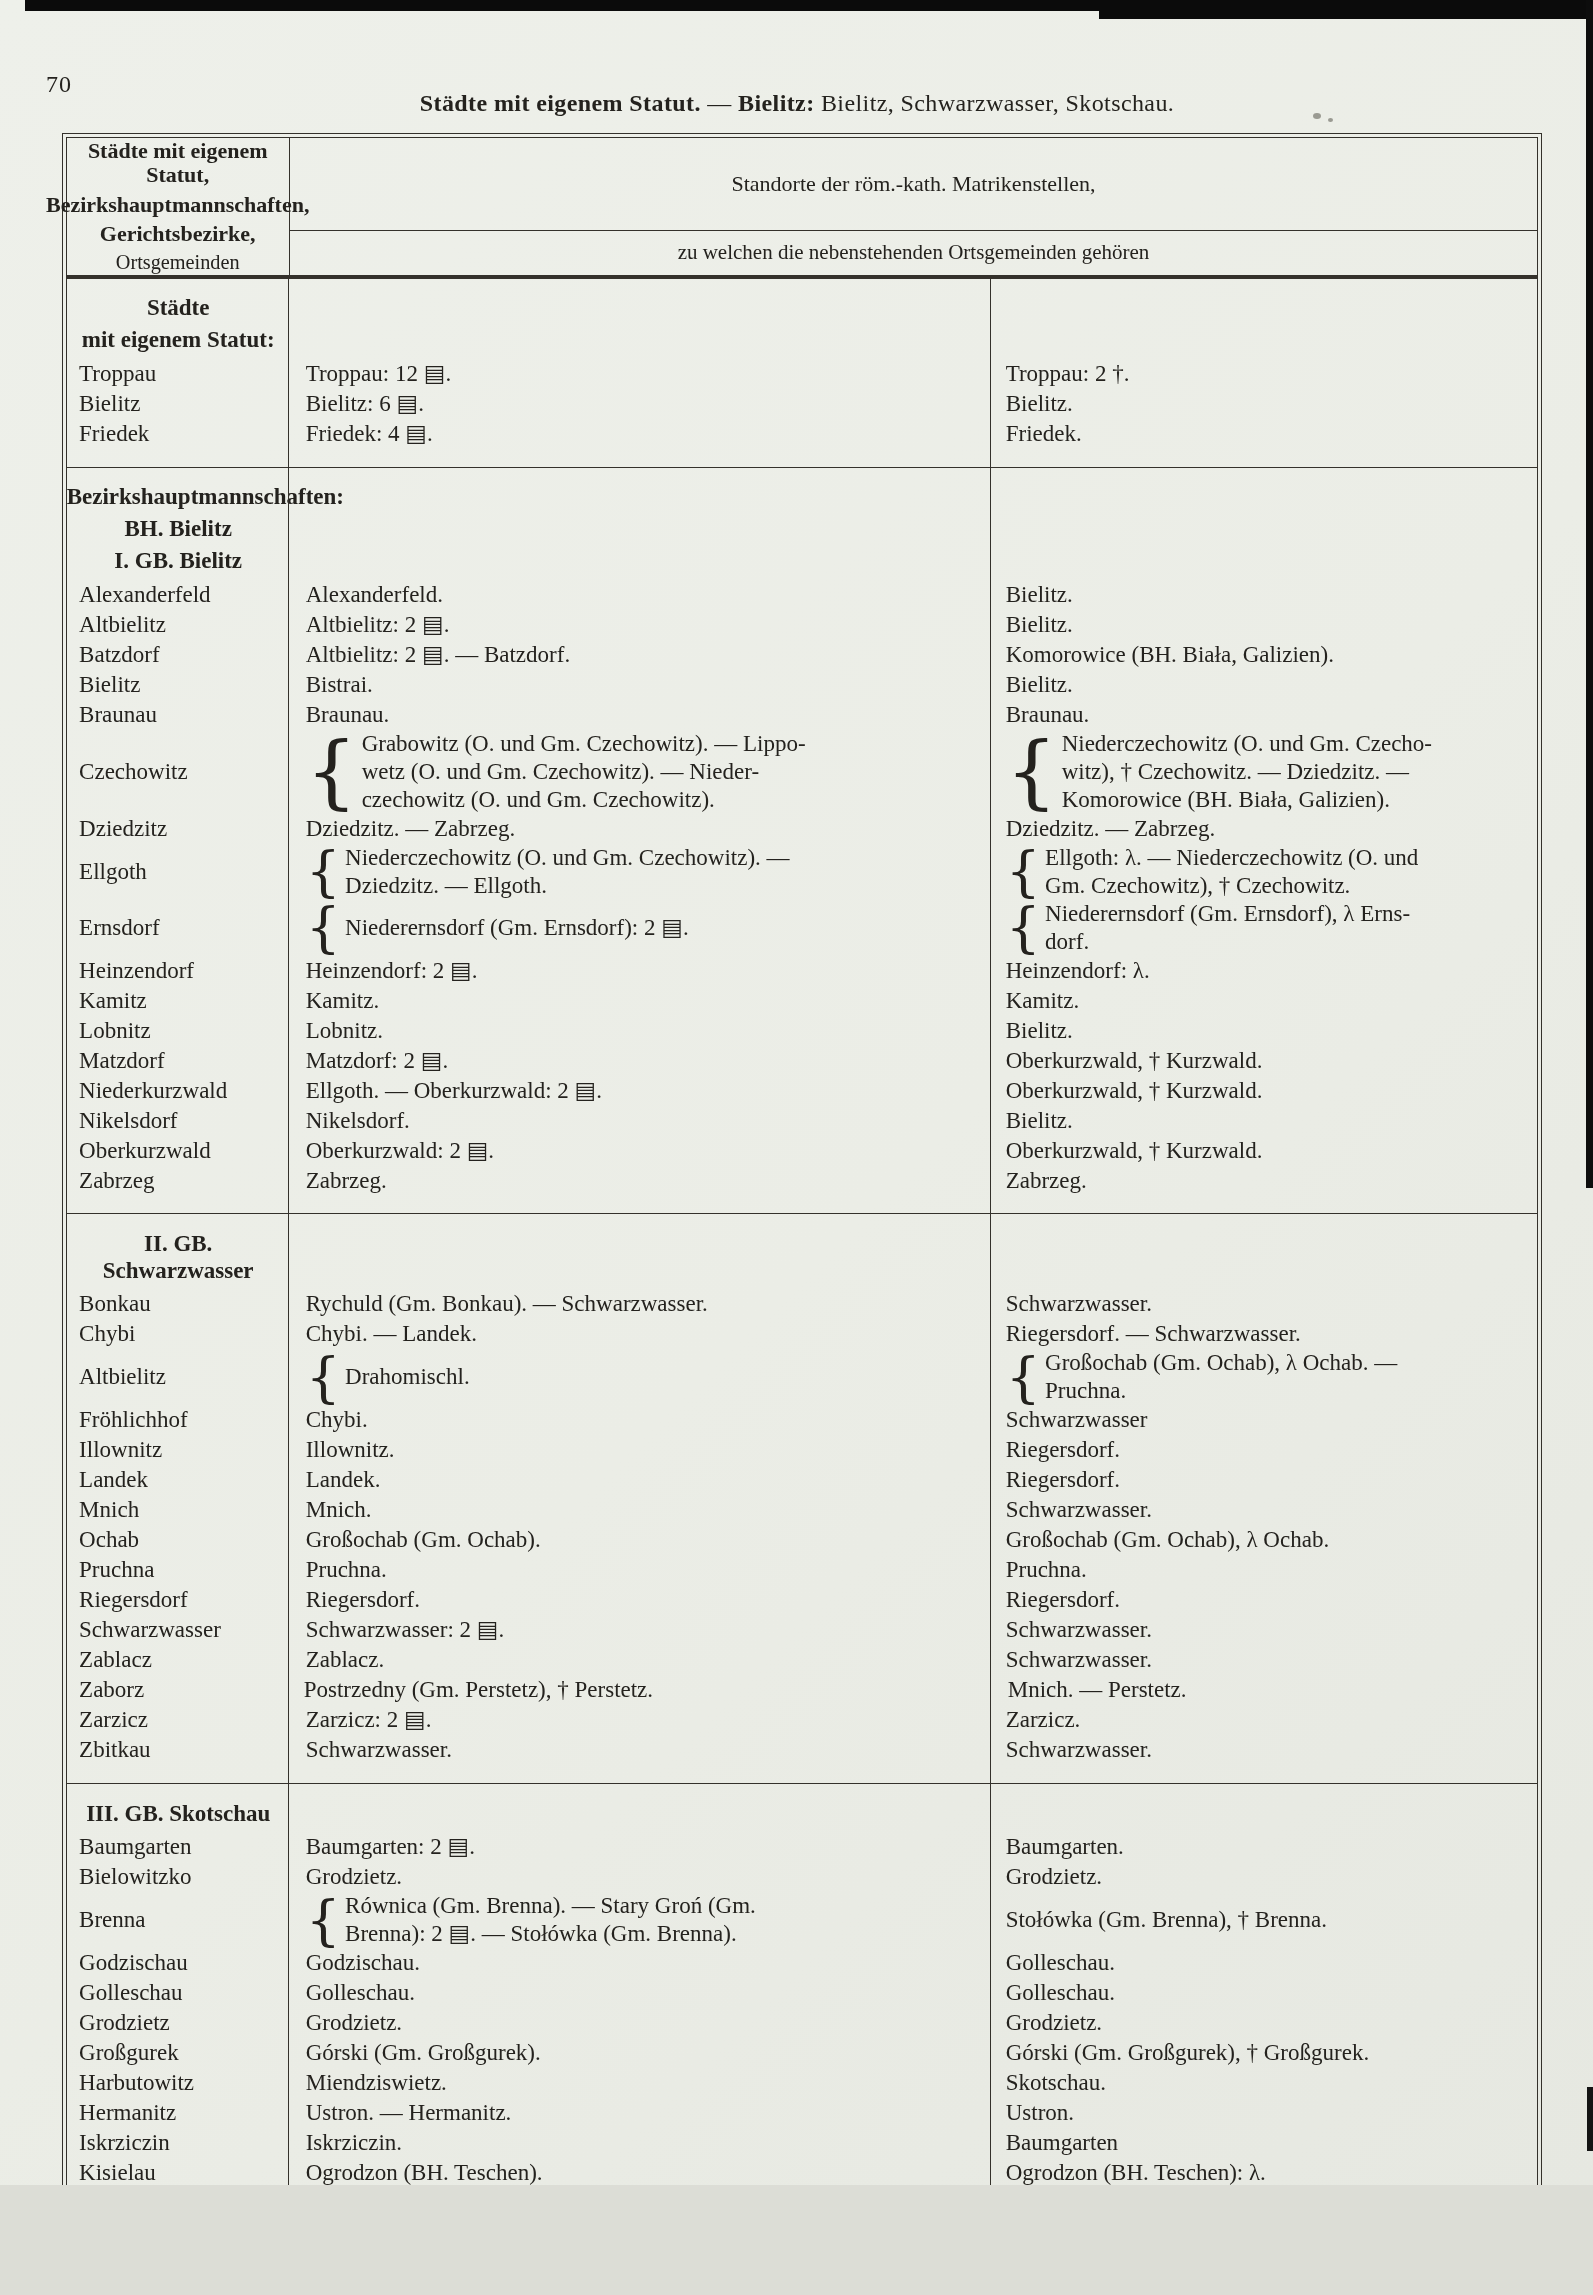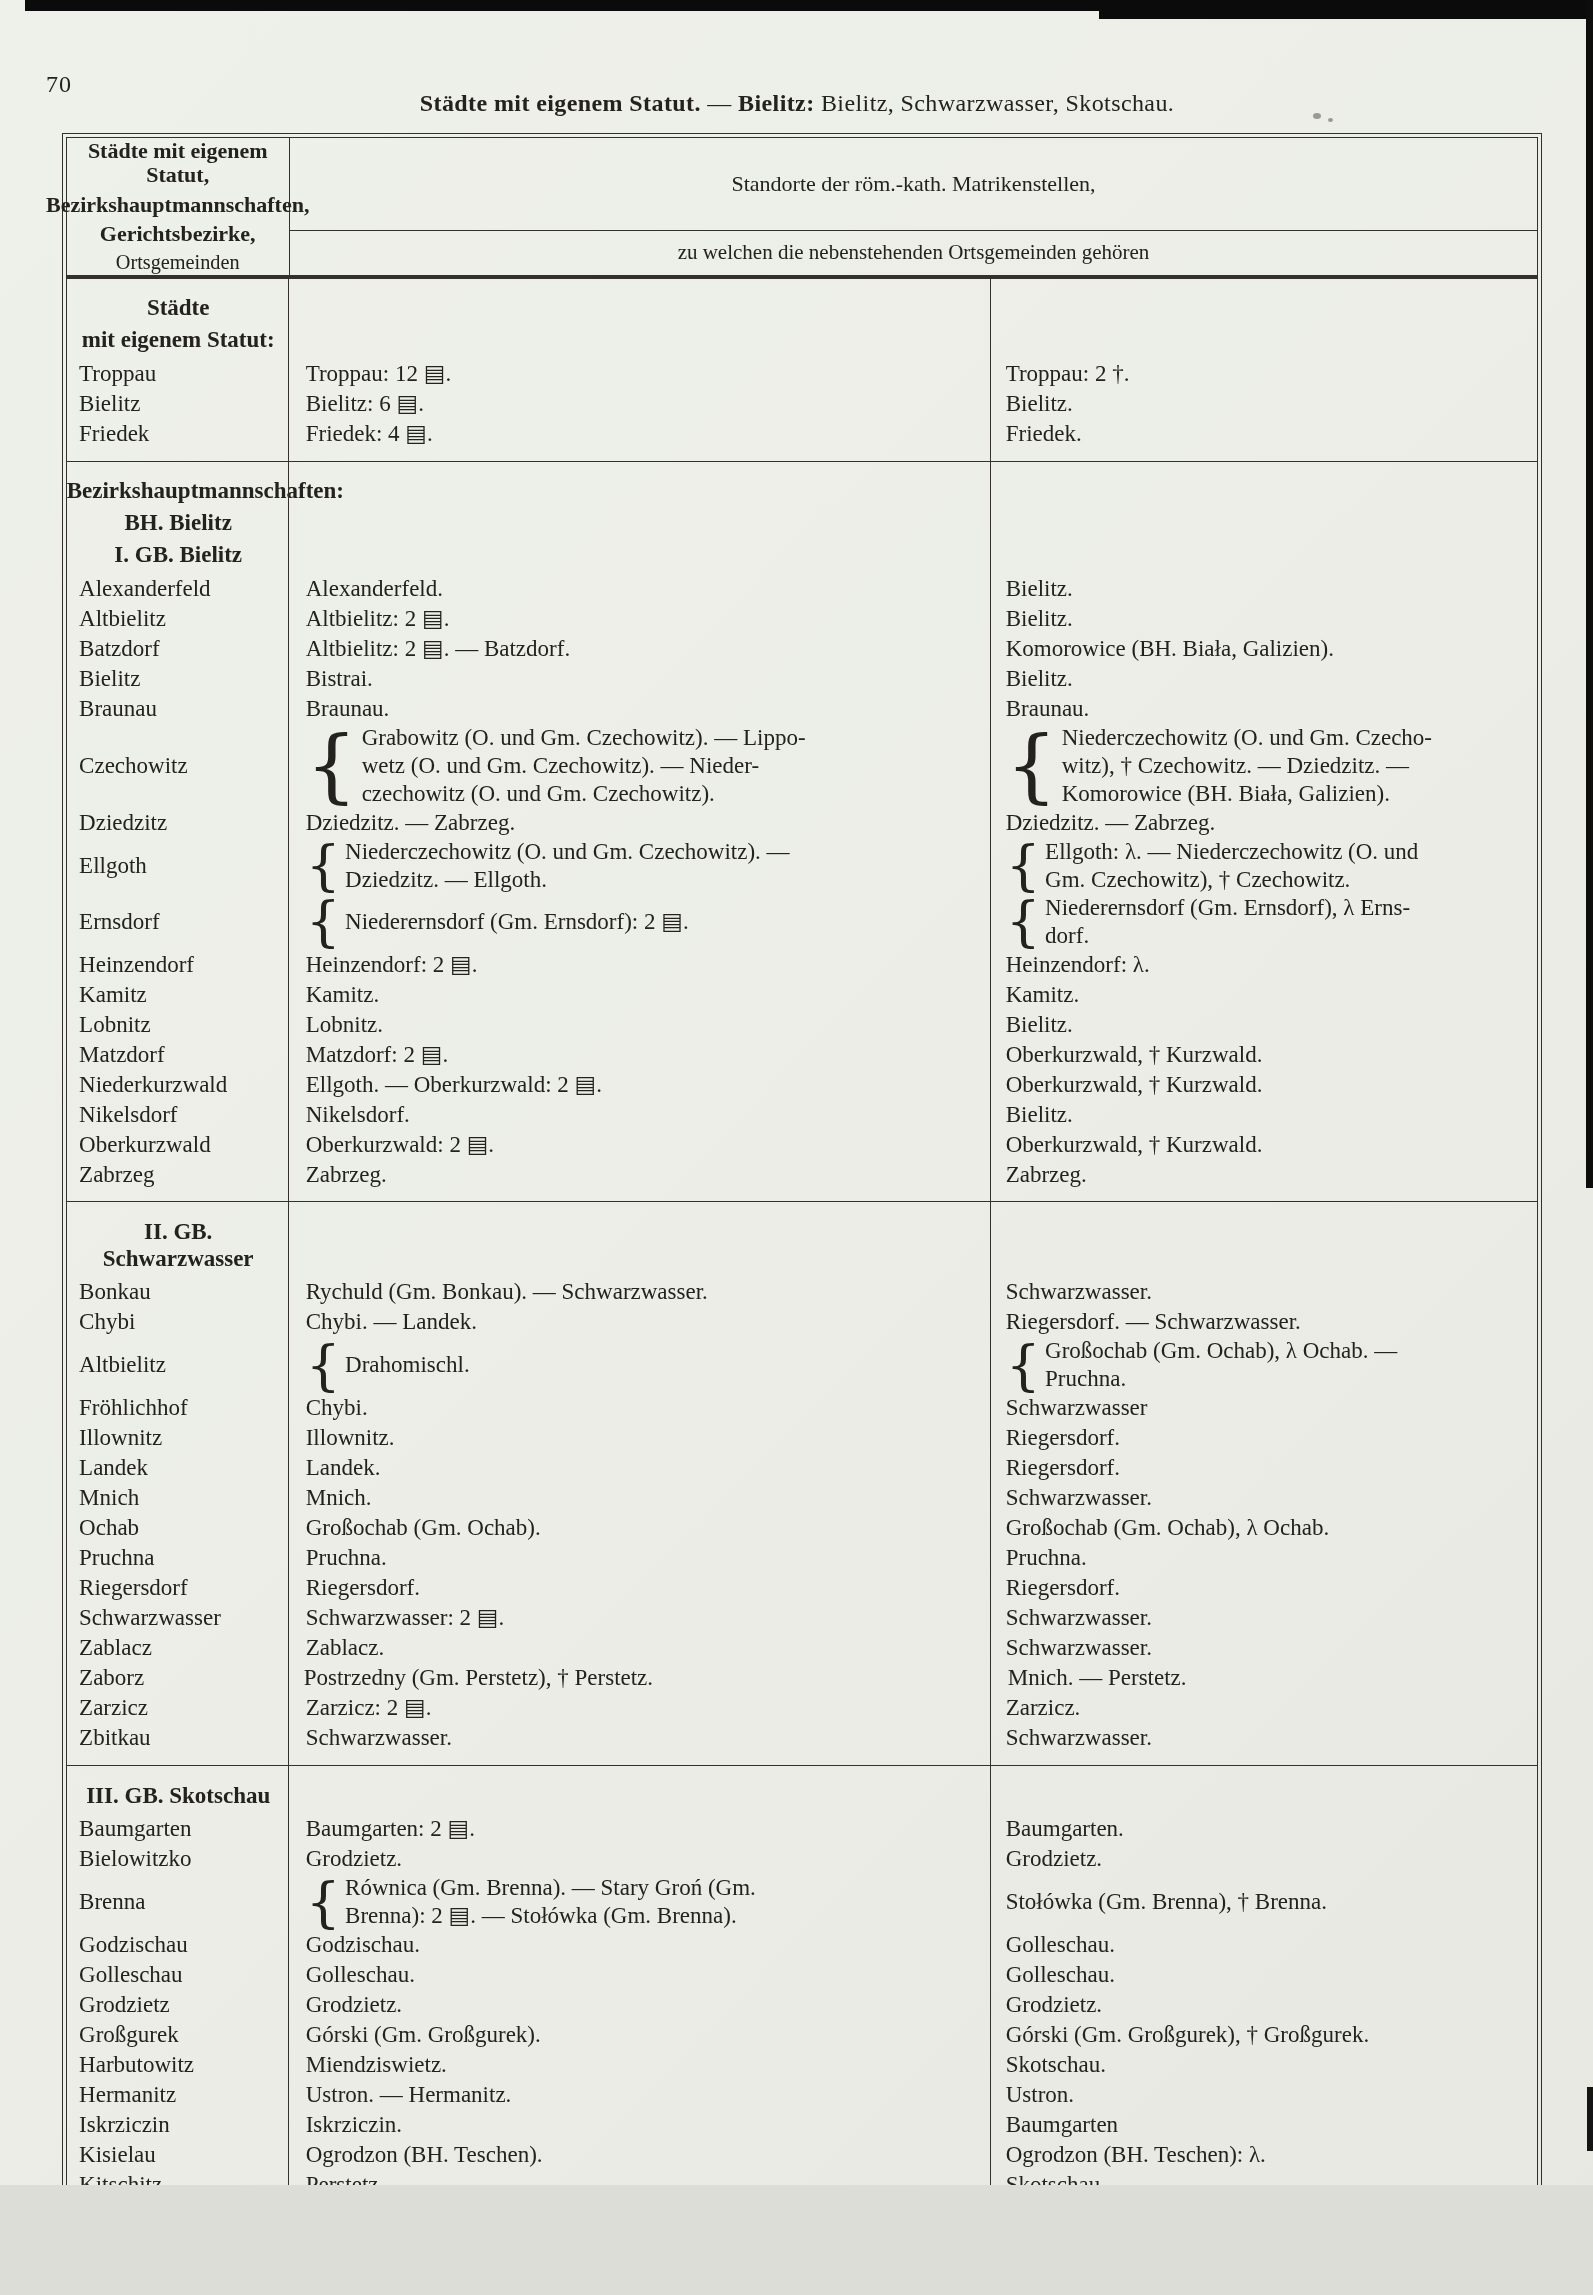--- a/index.html
+++ b/index.html
@@ -40,21 +40,21 @@
          display:flex;align-items:center;justify-content:center;font-size:22px;}
   .th-c3{flex:1;display:flex;align-items:center;justify-content:center;font-size:22px;}
   .th-span{height:44px;display:flex;align-items:center;justify-content:center;font-size:21px;flex:none;}
 
   
   .tbody{position:relative;flex:1;}
   .vline{position:absolute;top:0;bottom:0;width:1.8px;background:#34312b;}
   .vline.v1{left:221px;}
   .vline.v2{left:923px;}
   .section{padding:11.5px 0 11.5px;}
-  .section + .section{border-top:1.8px solid #34312b;}
+  .section + .section{border-top:1.8px solid #34312b;margin-top:6px;}
   .section-title{width:223px;text-align:center;font-weight:bold;font-size:23px;line-height:26.5px;margin:5.3px 0;}
   .row{display:grid;grid-template-columns:223px 702px 1fr;align-items:center;min-height:30px;}
   .c{font-size:23px;line-height:28px;}
   .c1{padding-left:12.4px;}
   .c2{padding-left:16px;display:flex;align-items:center;}
   .c3{padding-left:14px;display:flex;align-items:center;padding-right:5.3px;}
   .txt{white-space:pre;}
   .brace{font-family:"DejaVu Serif",serif;line-height:.9;margin-right:4.4px;flex:none;}
   .brace.l2{font-size:55px;}
   .brace.l3{font-size:81px;}

